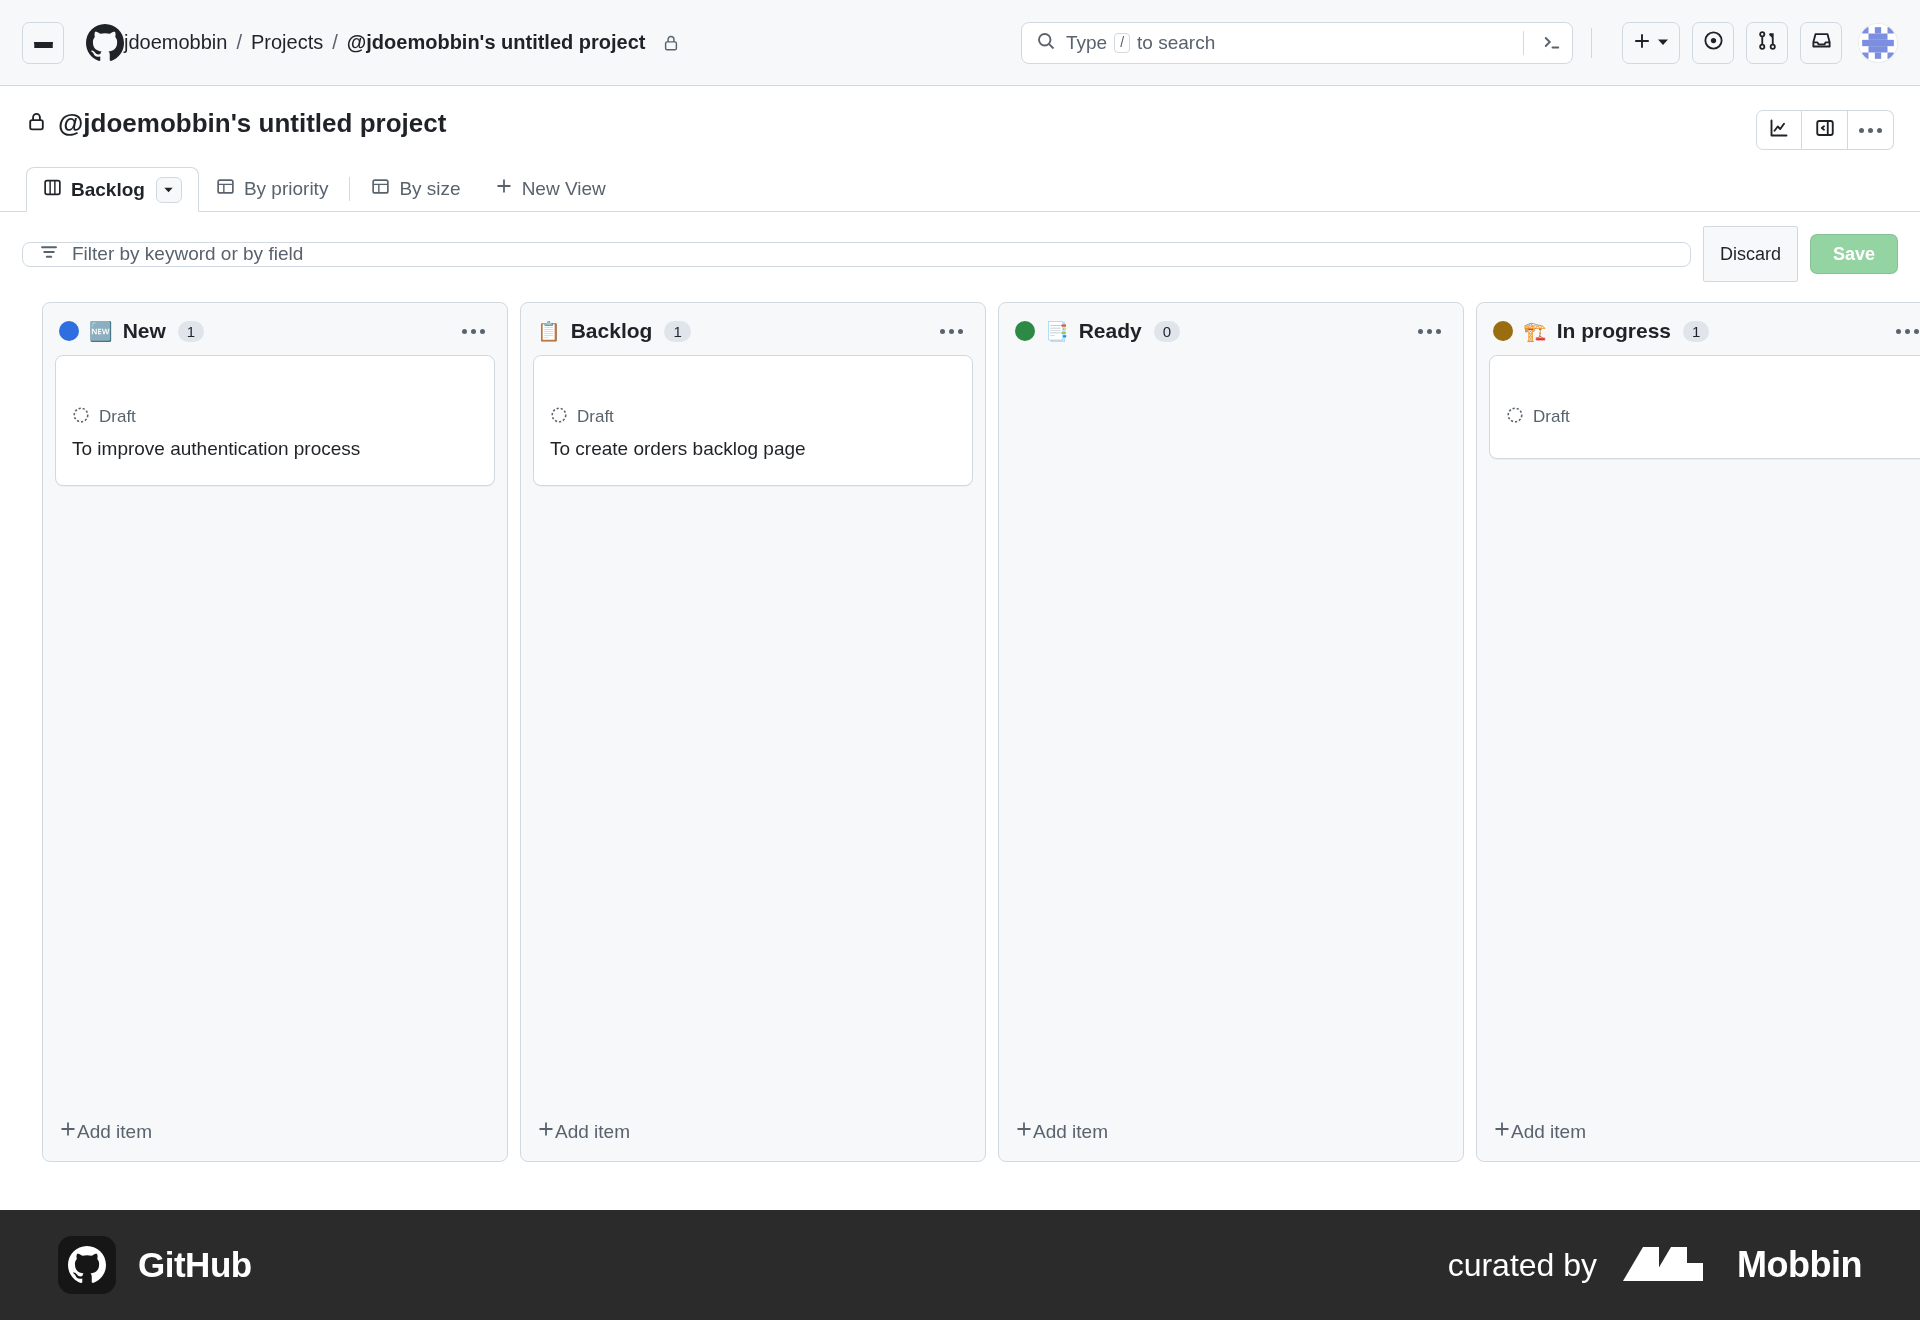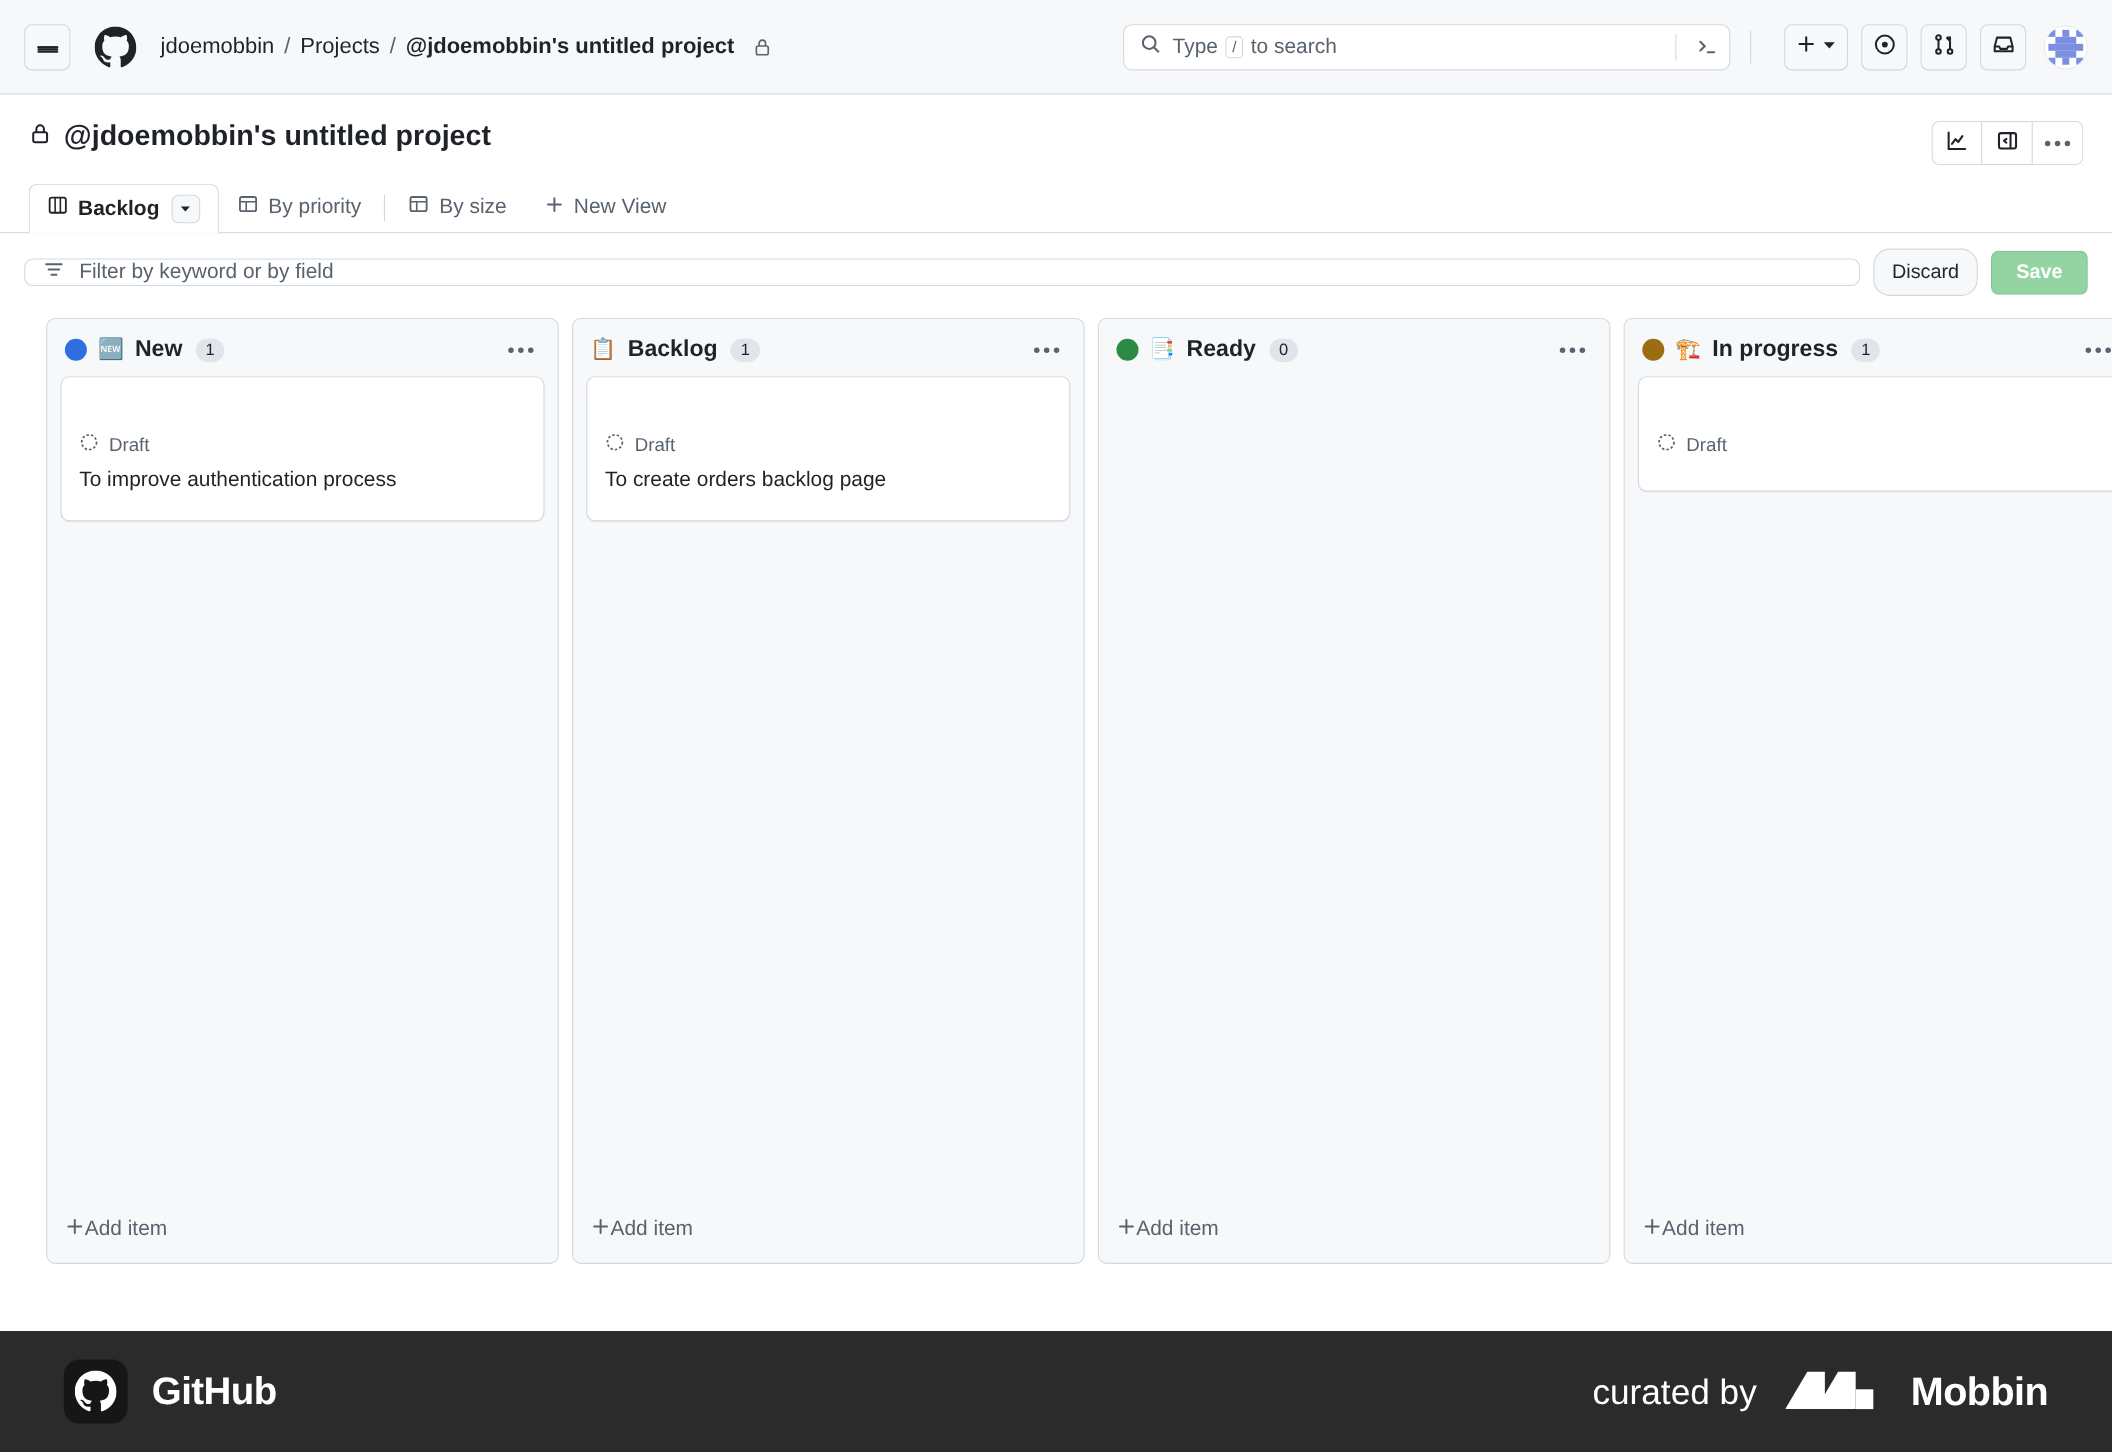--- a/index.html
+++ b/index.html
@@ -29,21 +29,20 @@
     display: flex; align-items: center; justify-content: center;
     cursor: pointer;
     flex: none;
   }
   .hamburger-btn span { display:block; width:19px; height:2px; background:#1f2328; border-radius:2px; }
   .hamburger-bars { display:flex; flex-direction:column; gap:4px; }
 
   .gh-mark { margin-left: 22px; flex: none; display:flex; align-items:center; }
 
   .breadcrumb {
-    margin-left: 22px;
     display: flex; align-items: center; gap: 9px;
     font-size: 20px;
     white-space: nowrap;
   }
   .breadcrumb .crumb { color: #1f2328; }
   .breadcrumb .sep { color: #59636e; }
   .breadcrumb .current { font-weight: 700; }
   .lock-ic { margin-left: 7px; display:inline-flex; align-items:center; }
 
   .header-spacer { flex: 1 1 auto; }
@@ -165,22 +164,22 @@
     height: 25px;
     border: 1px solid #d1d9e0;
     border-radius: 8px;
     background: #ffffff;
     display: flex; align-items: center; gap: 13px;
     padding: 0 16px;
     cursor: text;
   }
   .filter-input .ph { color: #59636e; font-size: 19px; }
   .btn-discard {
-    height: 43px; padding: 0 16px;
-    border: 1px solid #d1d9e0; border-radius: 15px;
+    height: 56px; padding: 0 16px;
+    border: 1px solid #d1d9e0; border-radius: 2px;
     background: #f6f8fa; color: #1f2328; font-size: 18px;
     cursor: pointer;
     font-family: inherit;
   }
   .btn-save {
     height: 40px; padding: 0 22px;
     border: 1px solid rgba(31,35,40,0.10); border-radius: 7px;
     background: #94d3a2; color: #ffffff; font-size: 18px; font-weight: 600;
     cursor: pointer;
     font-family: inherit;

